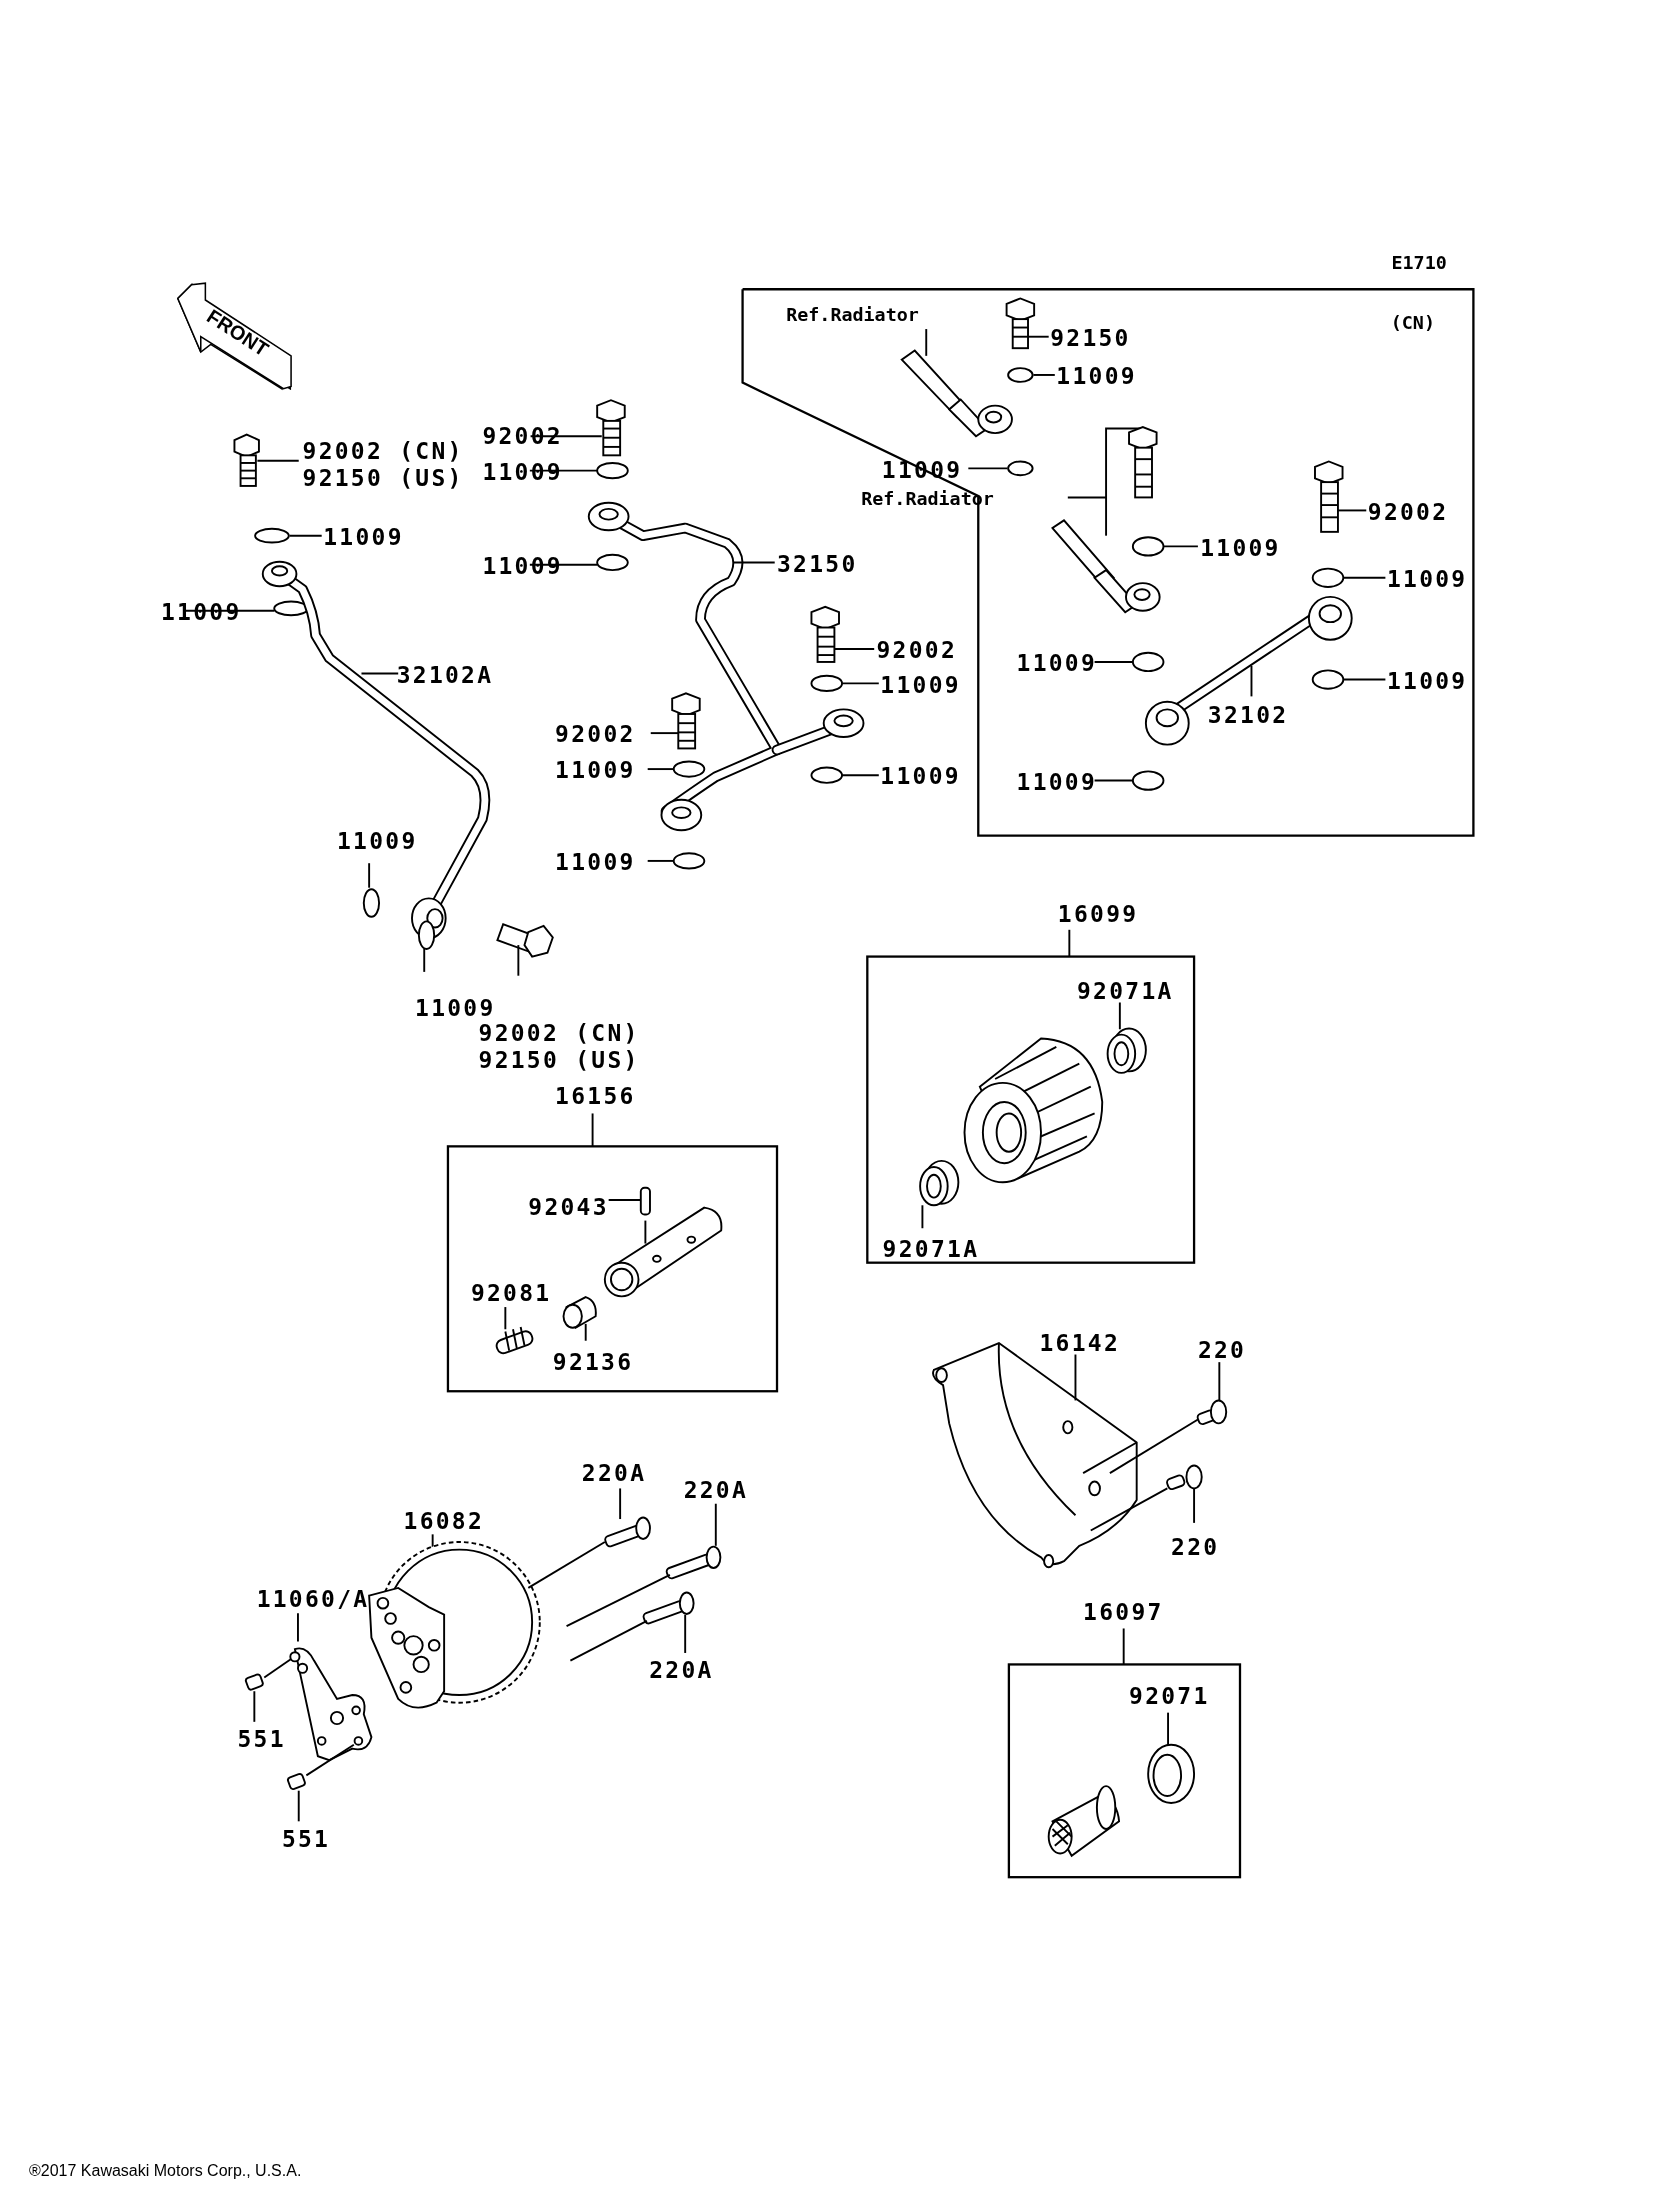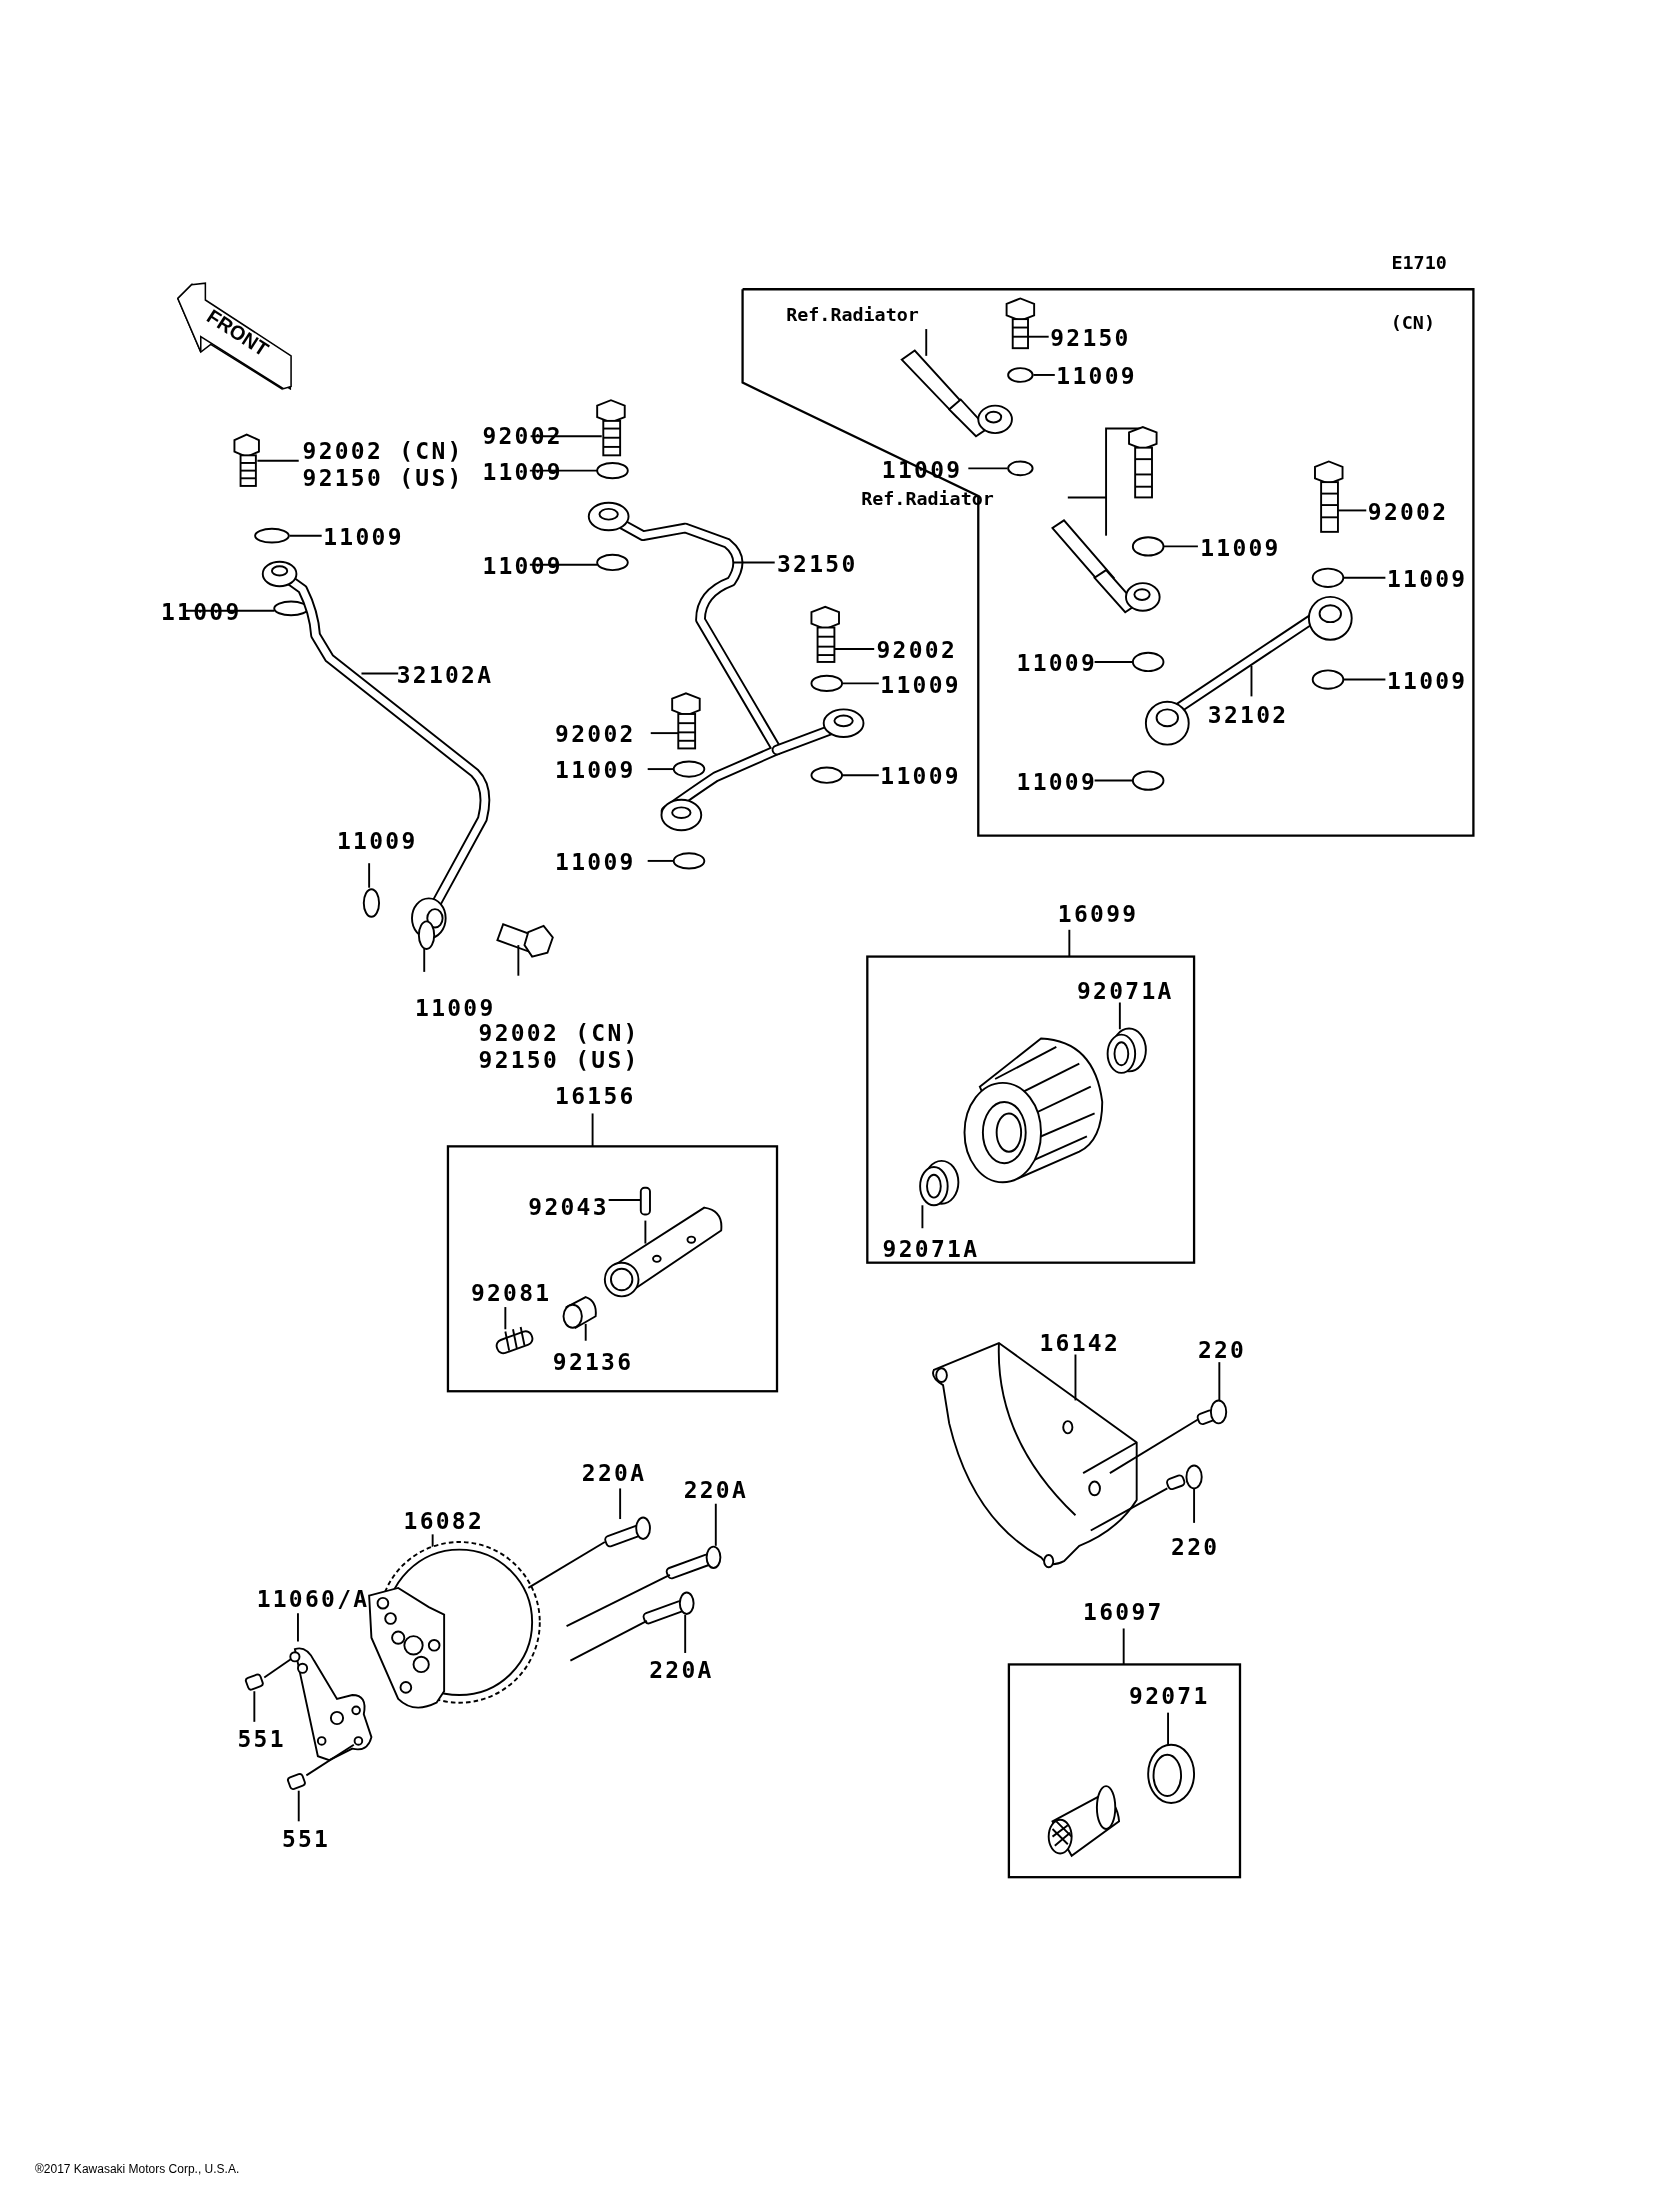--- a/index.html
+++ b/index.html
@@ -5,21 +5,21 @@
   html, body { margin: 0; padding: 0; background: #ffffff; }
   body { width: 1678px; height: 2194px; position: relative; overflow: hidden; font-family: "Liberation Sans", sans-serif; }
   svg#diagram { position: absolute; left: 0; top: 0; width: 1678px; height: 2194px; }
   .lbl { font-family: "DejaVu Sans Mono", "Liberation Mono", monospace; font-weight: bold; font-size: 30px; fill: #000; letter-spacing: 3px; }
   .lbl-sm { font-family: "DejaVu Sans Mono", "Liberation Mono", monospace; font-weight: bold; font-size: 24px; fill: #000; }
   .part { fill: #fff; stroke: #000; stroke-width: 2.5; }
   .line { fill: none; stroke: #000; stroke-width: 2.5; }
   .box { fill: none; stroke: #000; stroke-width: 3; }
   .pipe { fill: none; stroke: #000; stroke-width: 14; stroke-linecap: round; stroke-linejoin: round; }
   .pipe-in { fill: none; stroke: #fff; stroke-width: 9; stroke-linecap: round; stroke-linejoin: round; }
-  .copyright { position: absolute; left: 35px; top: 2162px; font-family: "Liberation Sans", sans-serif; font-size: 12px; color: #000; }
+  .copyright { position: absolute; left: 29px; top: 2162px; font-family: "Liberation Sans", sans-serif; font-size: 16px; color: #000; }
   .front { font-family: "Liberation Sans Narrow", "Liberation Sans", sans-serif; font-weight: bold; font-size: 26px; fill: #000; }
 </style>
 </head>
 <body>
 
 <svg id="diagram" viewBox="0 0 2192 2867" xmlns="http://www.w3.org/2000/svg">
 
   <text class="lbl-sm" x="1818" y="352">E1710</text>
 
   <g>

